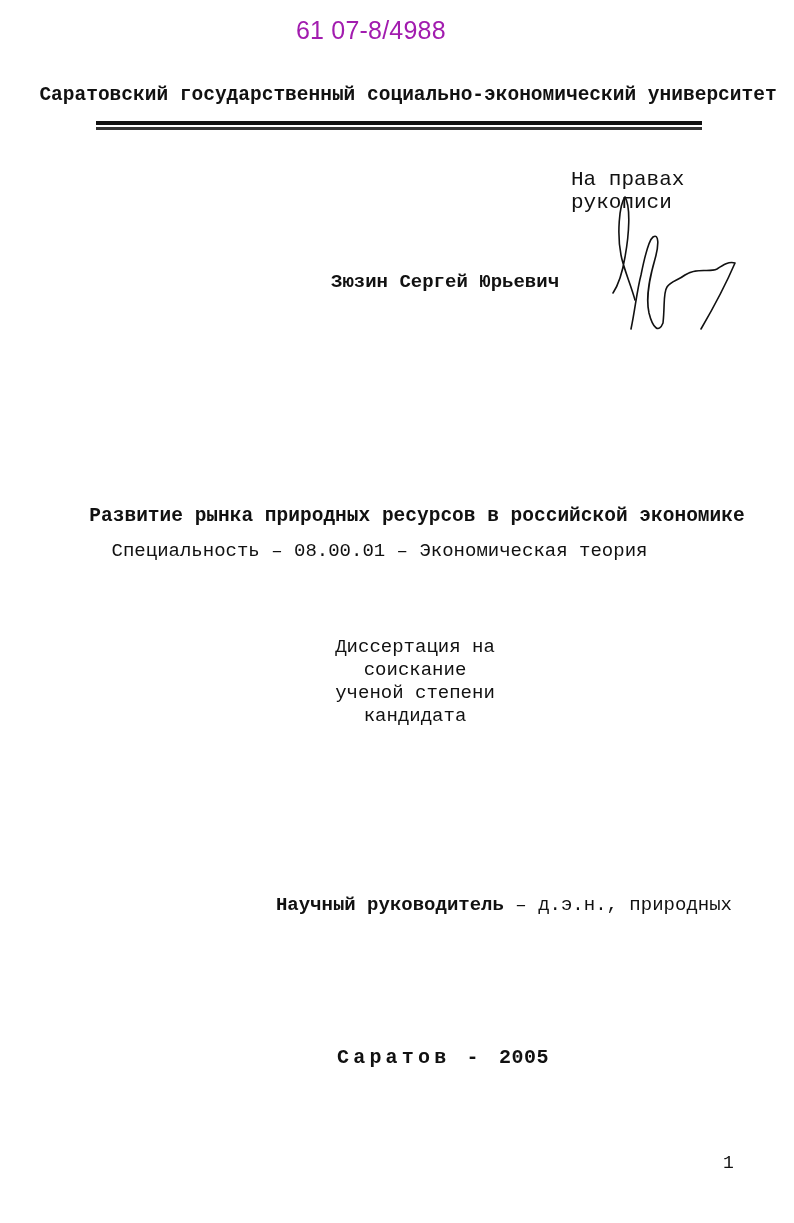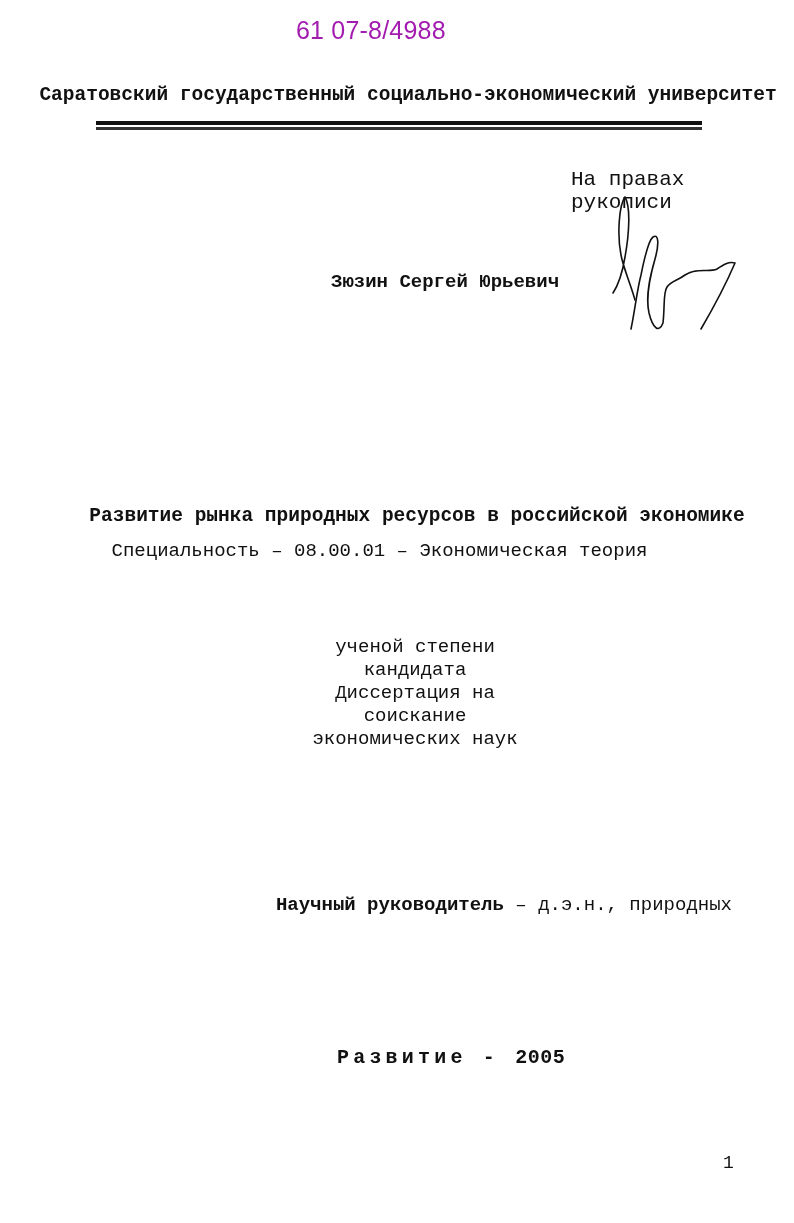--- a/index.html
+++ b/index.html
@@ -51,24 +51,23 @@
   <path d="M26 134 C30 115, 32 95, 36 80 C40 60, 44 45, 48 42 C54 38, 54 50, 50 64 C46 78, 40 100, 44 118 C48 134, 54 138, 58 128 C60 110, 58 98, 62 92 C66 86, 72 86, 80 80 C92 72, 104 78, 112 74 C118 70, 124 66, 130 68 C124 82, 110 110, 96 134"></path>
 </svg>
 
 <div class="abs serif bold" id="author">Зюзин Сергей Юрьевич</div>
 
 <div class="abs serif bold" id="title">Развитие рынка природных ресурсов в российской экономике</div>
 
 <div class="abs serif" id="specialty">Специальность – 08.00.01 – Экономическая теория</div>
 
 <div class="abs serif" id="dissertation">
+  <div>Диссертация на соискание</div>
   <div>ученой степени кандидата</div>
-  <div>Диссертация на соискание</div>
-  <div>экономических наук</div>
 </div>
 
 <div class="abs serif" id="supervisor">
   <div><span class="lbl">Научный руководитель</span><span> – </span><span>д.э.н., природных</span></div>
 </div>
 
-<div class="abs serif bold" id="city"><span>Развитие</span><span> - </span><span class="year">2005</span></div>
+<div class="abs serif bold" id="city"><span>Саратов</span><span> - </span><span class="year">2005</span></div>
 
 <div class="abs serif" id="pagenum">1</div>
 
 </body></html>

